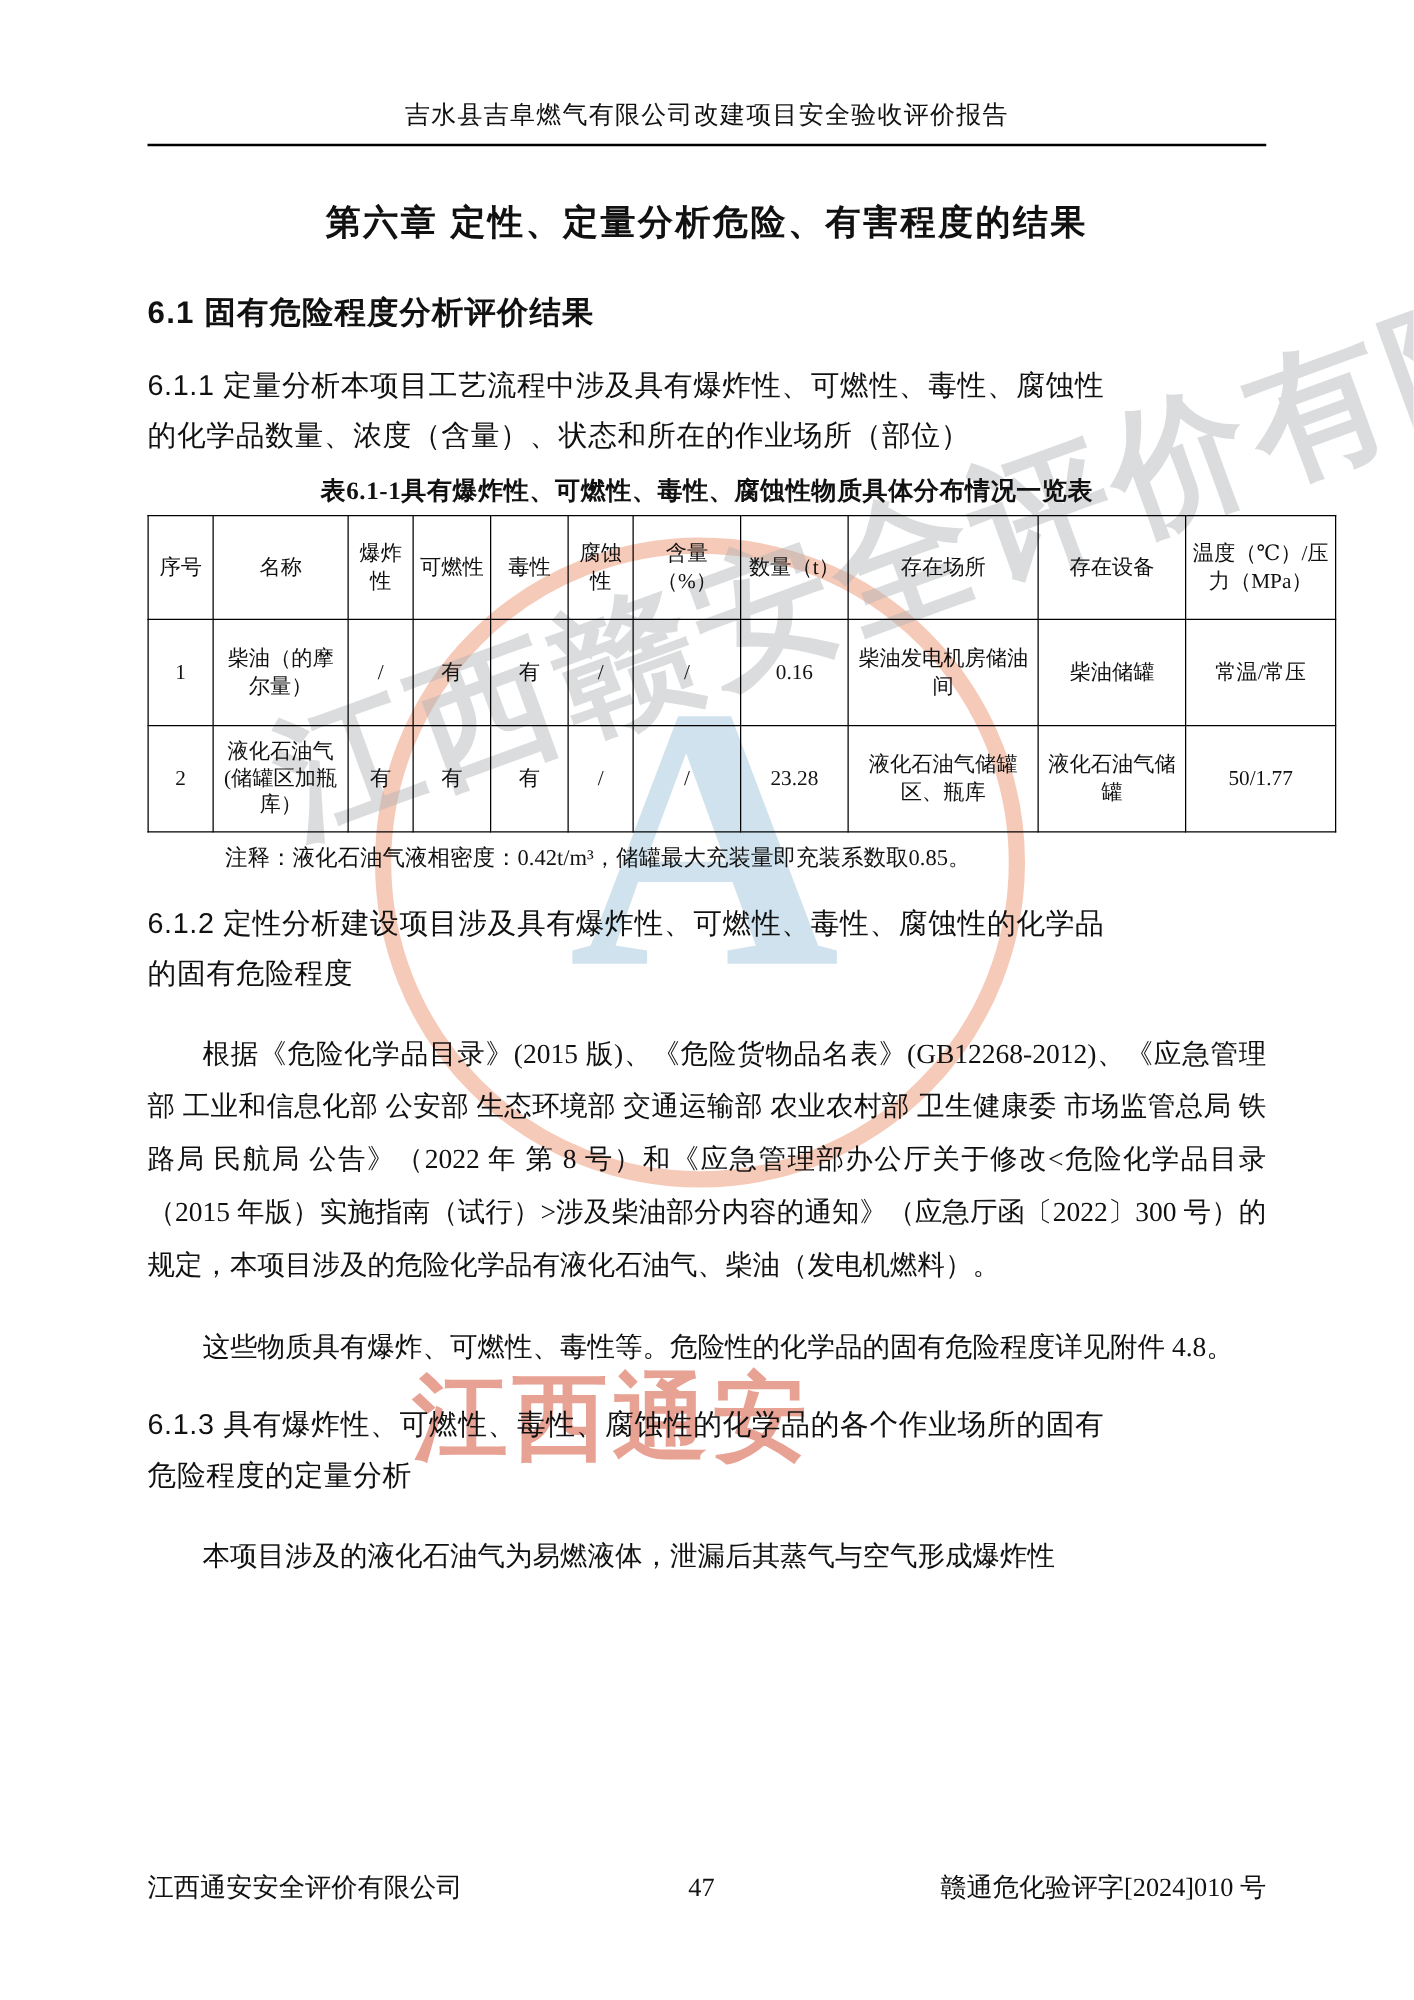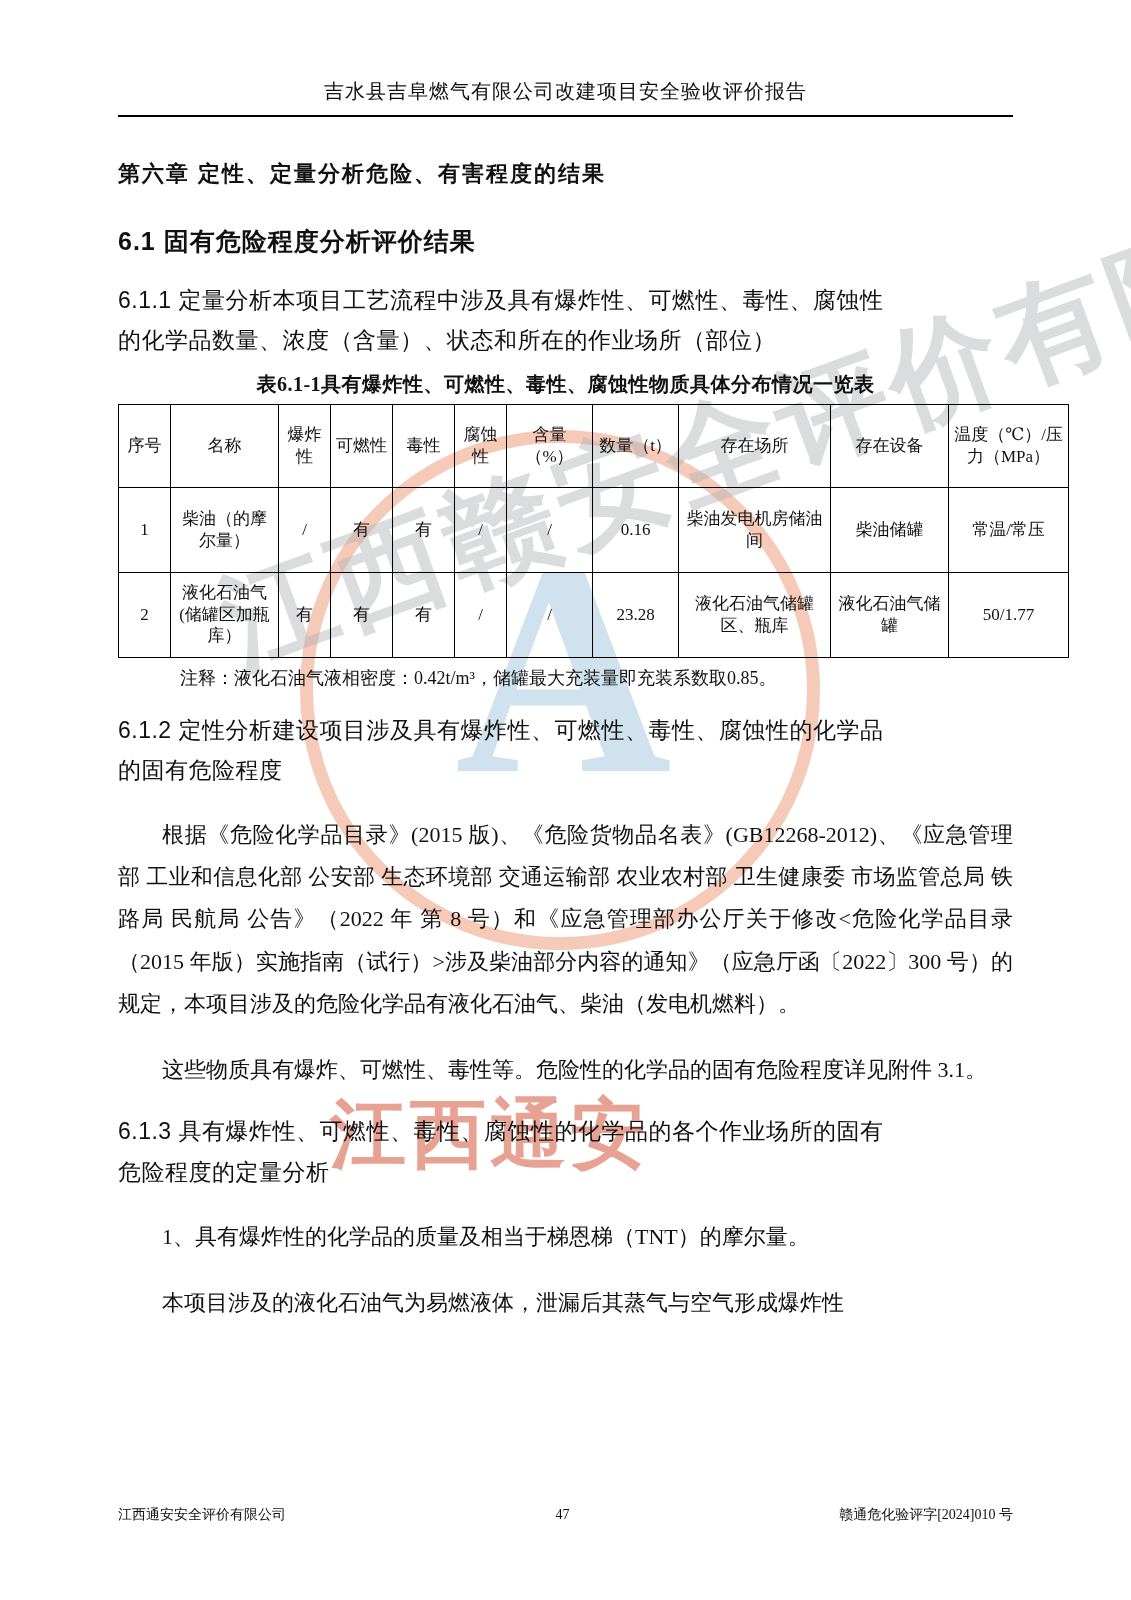--- a/index.html
+++ b/index.html
@@ -86,21 +86,22 @@
     font-size: 20px;
     letter-spacing: 1px;
   }
   .header-rule {
     margin-top: 10px;
     border-bottom: 2px solid #000;
   }
 
   
   h1.chapter-title {
-    font-size: 22px;
+    text-align: center;
+    font-size: 28px;
     font-weight: bold;
     margin: 42px 0 36px 0;
     letter-spacing: 2px;
     font-family: "Liberation Sans", sans-serif;
   }
   h2.sec {
     font-size: 25px;
     font-weight: bold;
     margin: 26px 0 22px 0;
     letter-spacing: 1px;
@@ -158,21 +159,21 @@
 
   
   .footer {
     position: absolute;
     left: 118px;
     right: 118px;
     bottom: 76px;
     display: flex;
     justify-content: space-between;
     align-items: center;
-    font-size: 14px;
+    font-size: 21px;
     z-index: 2;
   }
   .footer .page-no { flex: 0 0 auto; font-family: Liberation Serif, serif; }
 </style>
 </head>
 <body>
 
 <div class="page">
 
   <div class="watermark">
@@ -260,28 +261,27 @@
     </table>
 
     <div class="note">注释：液化石油气液相密度：0.42t/m³，储罐最大充装量即充装系数取0.85。</div>
 
     <h3 class="subsec">
       <span class="l2">6.1.2  定性分析建设项目涉及具有爆炸性、可燃性、毒性、腐蚀性的化学品</span>
       <span class="l2">的固有危险程度</span>
     </h3>
 
     <p class="body indent">根据《危险化学品目录》(2015 版)、《危险货物品名表》(GB12268-2012)、《应急管理部  工业和信息化部  公安部  生态环境部  交通运输部  农业农村部  卫生健康委  市场监管总局  铁路局  民航局  公告》（2022 年  第 8 号）和《应急管理部办公厅关于修改&lt;危险化学品目录（2015 年版）实施指南（试行）&gt;涉及柴油部分内容的通知》（应急厅函〔2022〕300 号）的规定，本项目涉及的危险化学品有液化石油气、柴油（发电机燃料）。</p>
-    <p class="body indent">这些物质具有爆炸、可燃性、毒性等。危险性的化学品的固有危险程度详见附件 3.1。</p>
+    <p class="body indent">这些物质具有爆炸、可燃性、毒性等。危险性的化学品的固有危险程度详见附件 4.8。</p>
 
     <h3 class="subsec">
       <span class="l2">6.1.3  具有爆炸性、可燃性、毒性、腐蚀性的化学品的各个作业场所的固有</span>
       <span class="l2">危险程度的定量分析</span>
     </h3>
 
-    <p class="body indent">1、具有爆炸性的化学品的质量及相当于梯恩梯（TNT）的摩尔量。</p>
     <p class="body indent">本项目涉及的液化石油气为易燃液体，泄漏后其蒸气与空气形成爆炸性</p>
 
   </div>
 
   <div class="footer">
     <div>江西通安安全评价有限公司</div>
     <div class="page-no">47</div>
     <div>赣通危化验评字[2024]010 号</div>
   </div>
 

